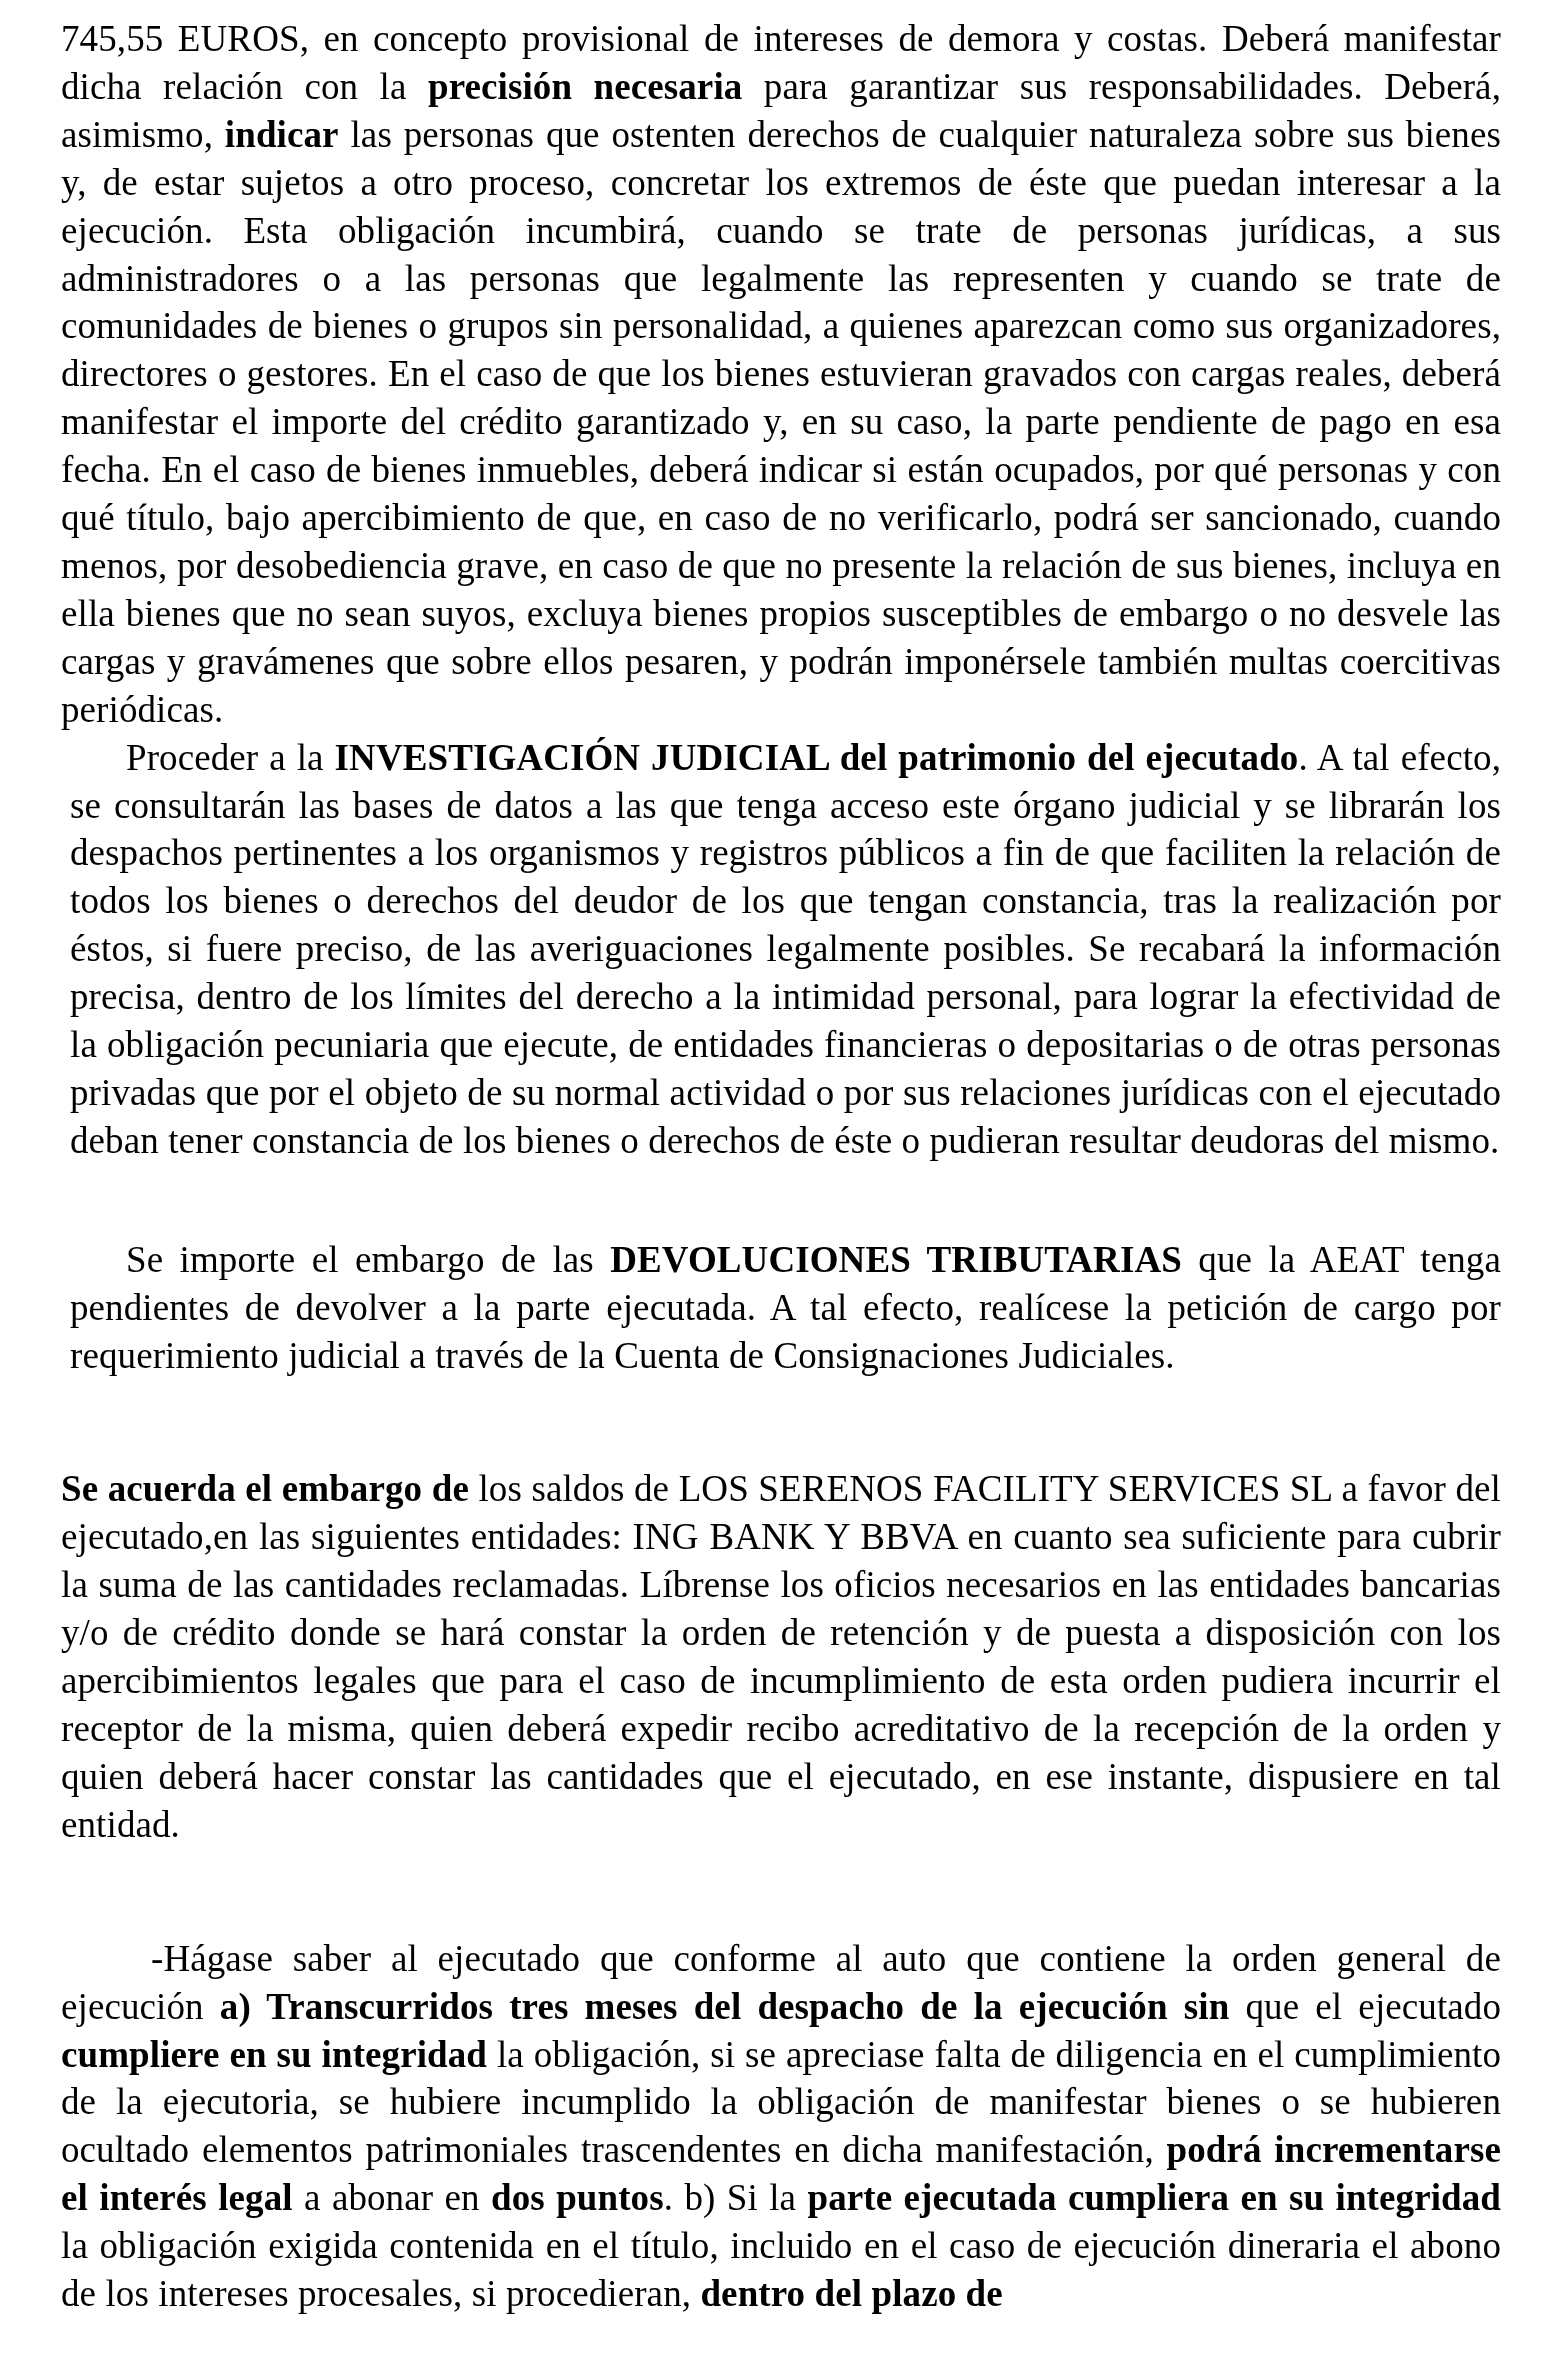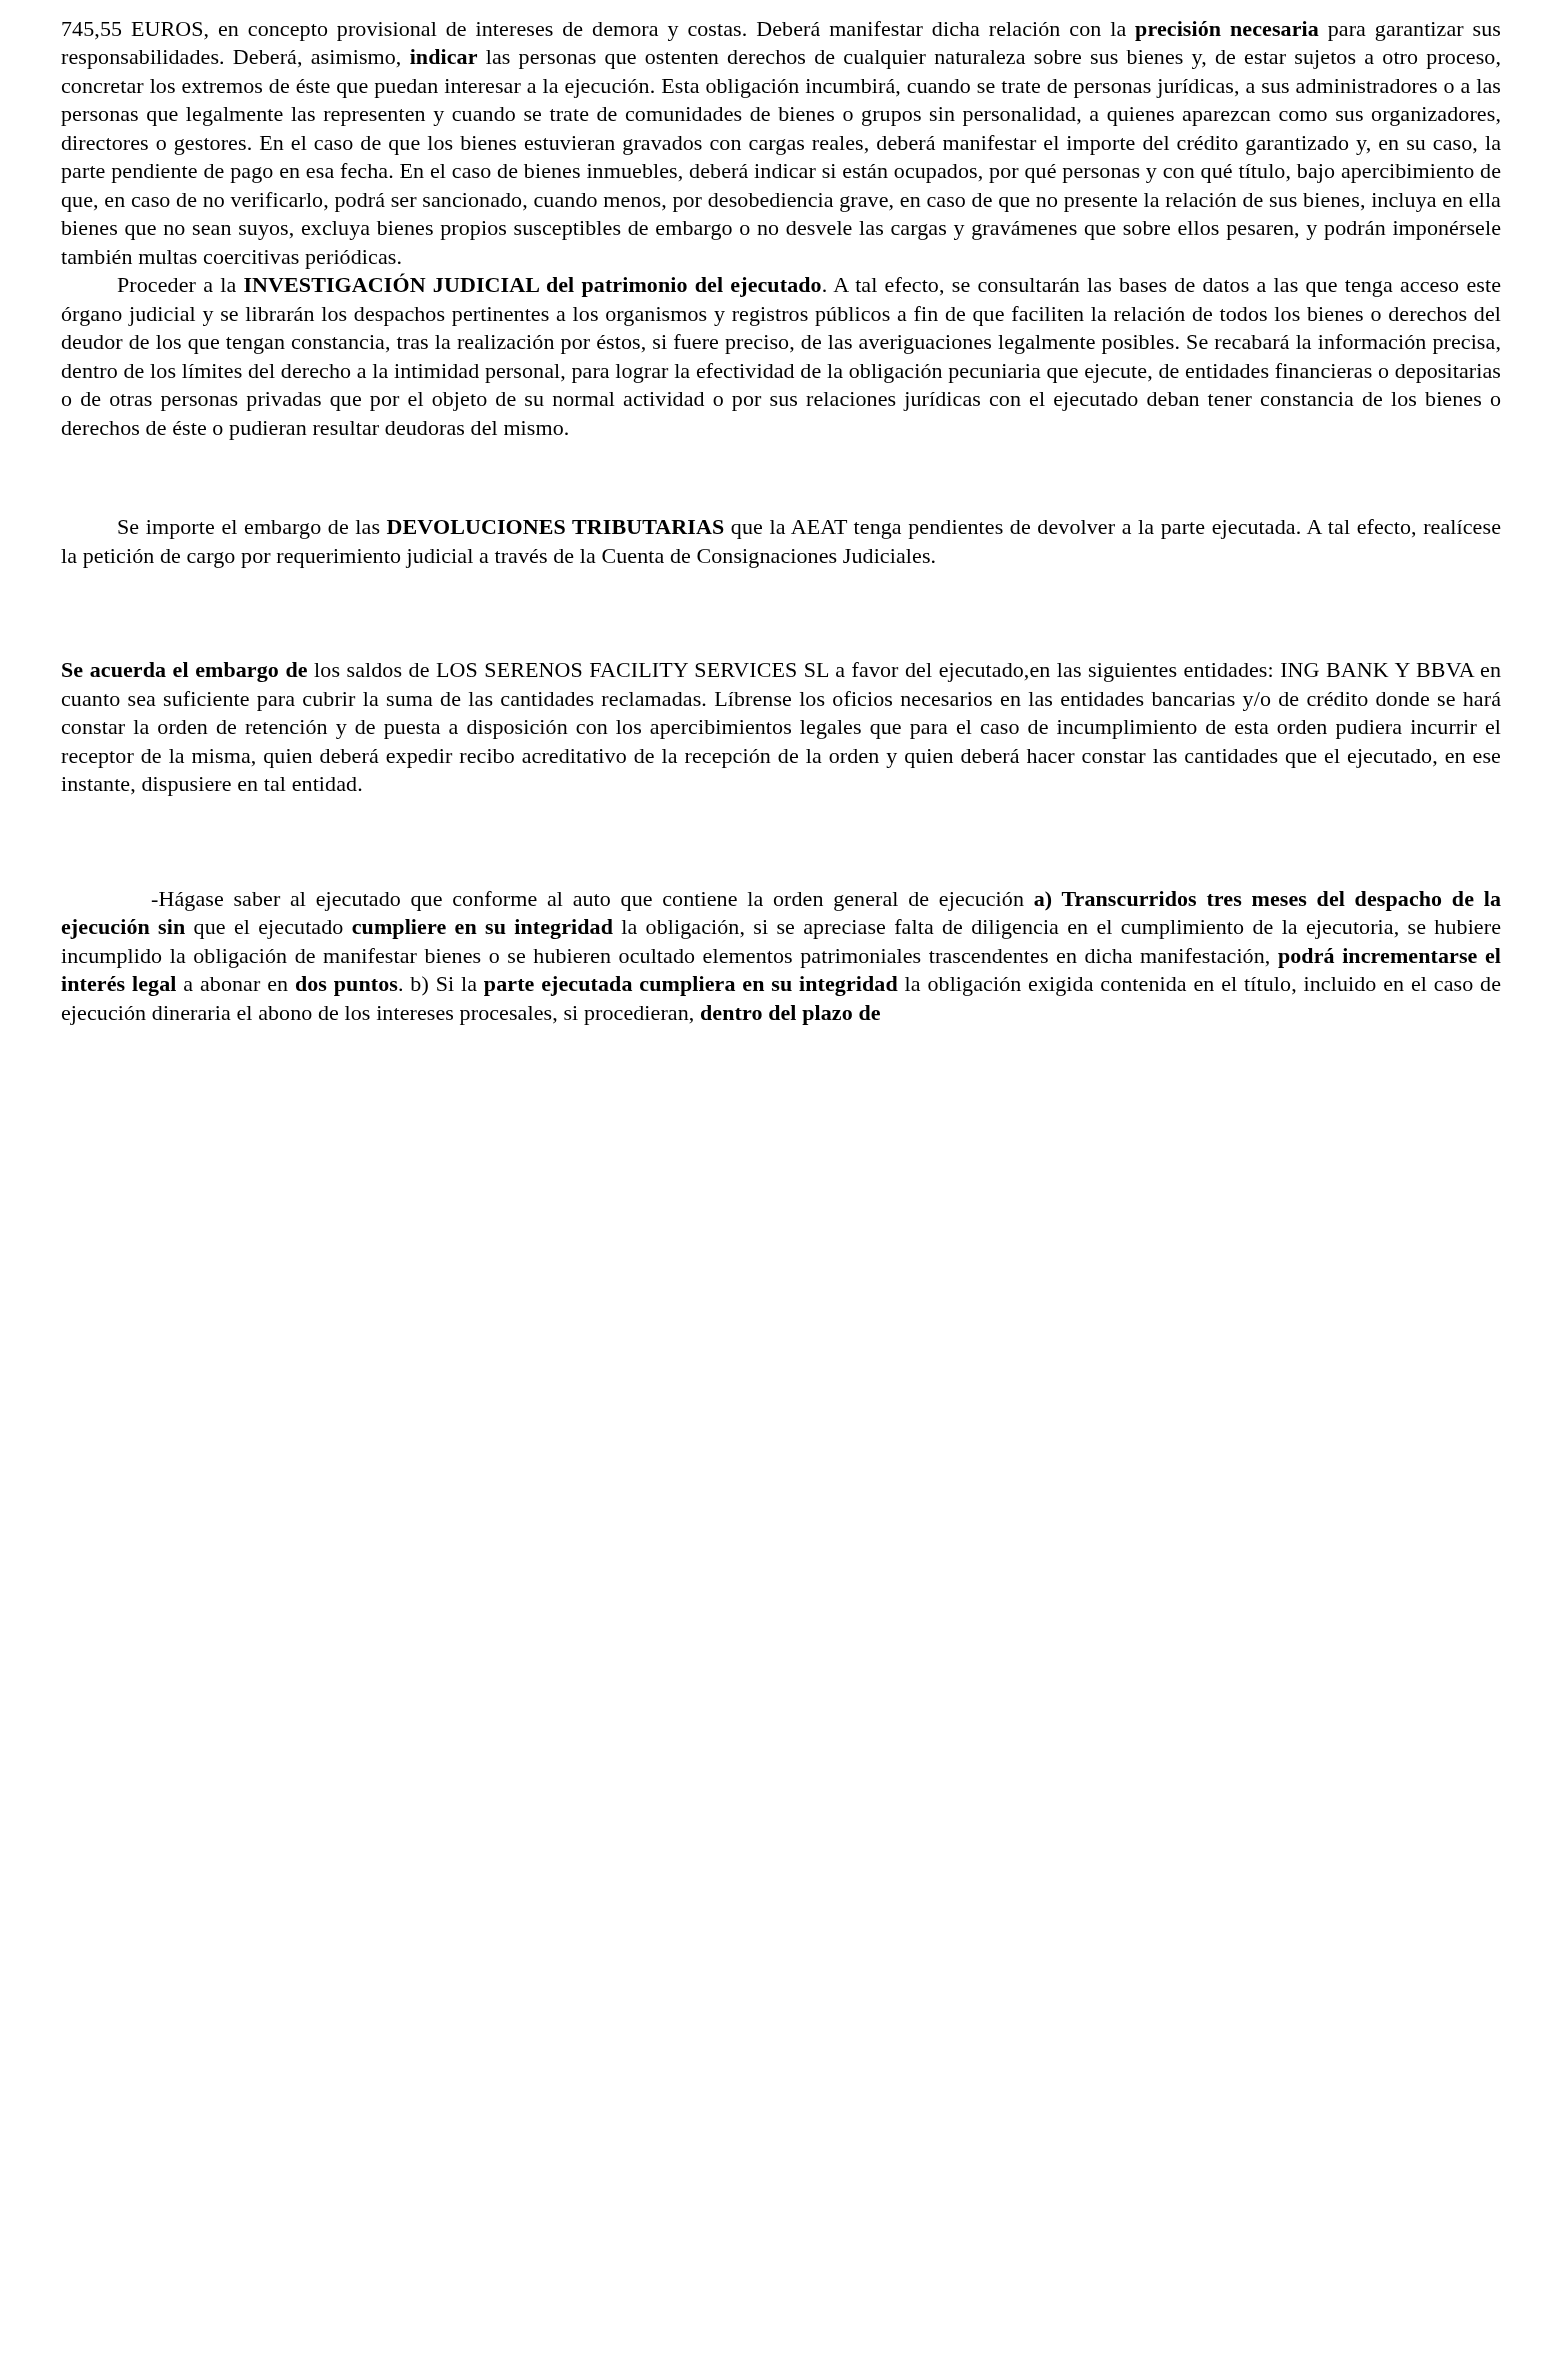--- a/index.html
+++ b/index.html
@@ -15,28 +15,29 @@
     -webkit-font-smoothing: antialiased;
   }
   .page {
     box-sizing: border-box;
     width: 1561px;
     height: 2354px;
     padding: 15px 60px 0 61px;
   }
   p {
     margin: 0;
-    font-size: 22px;
+    font-size: 37px;
     line-height: 1.295;
     text-align: justify;
     text-justify: inter-word;
     letter-spacing: 0.1px;
   }
   .indent {
     text-indent: 56px;
+    margin-left: 9px;
   }
   .indent-lg {
     text-indent: 90px;
     font-family: Liberation Serif, serif;
   }
   .gap-lg { height: 71px; }
   .gap-xl { height: 86px; }
   b, .b {
     font-weight: bold;
   }

